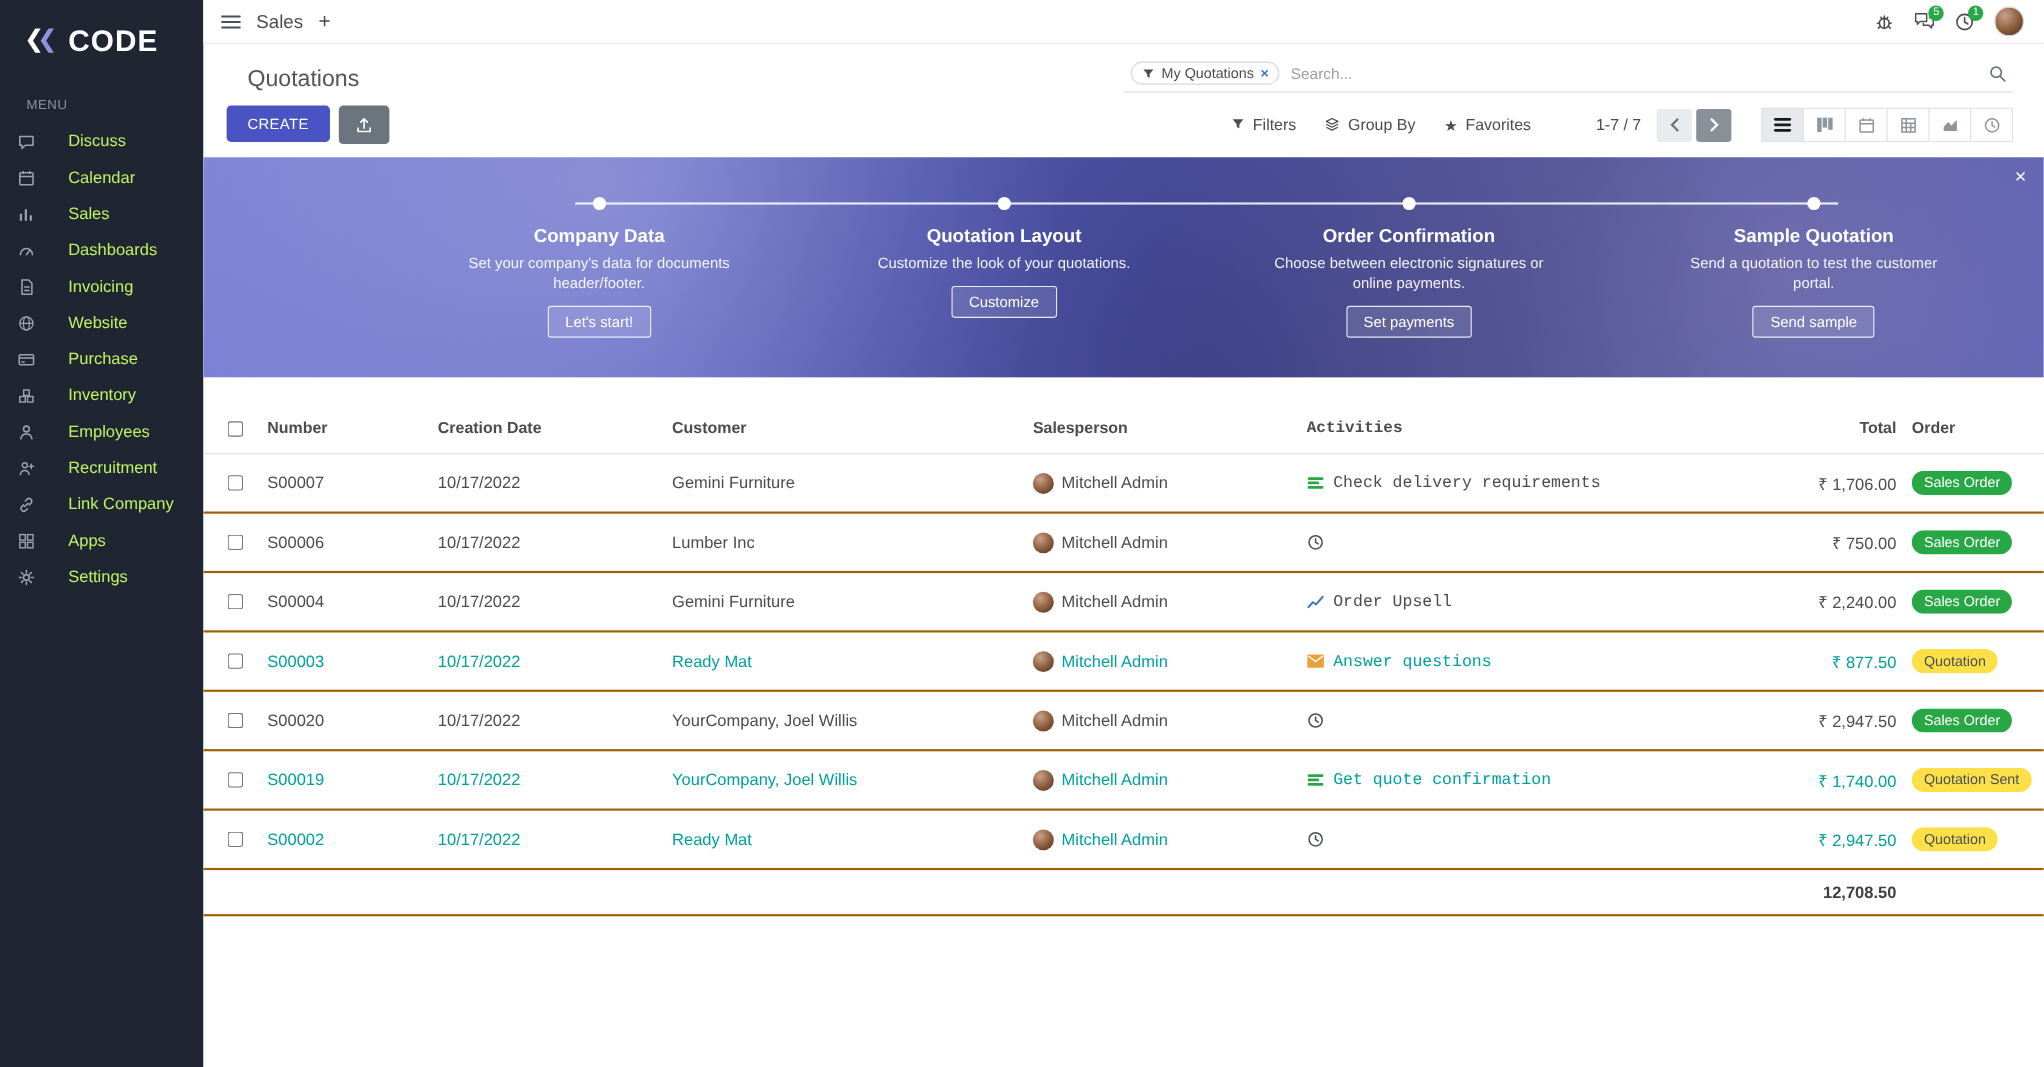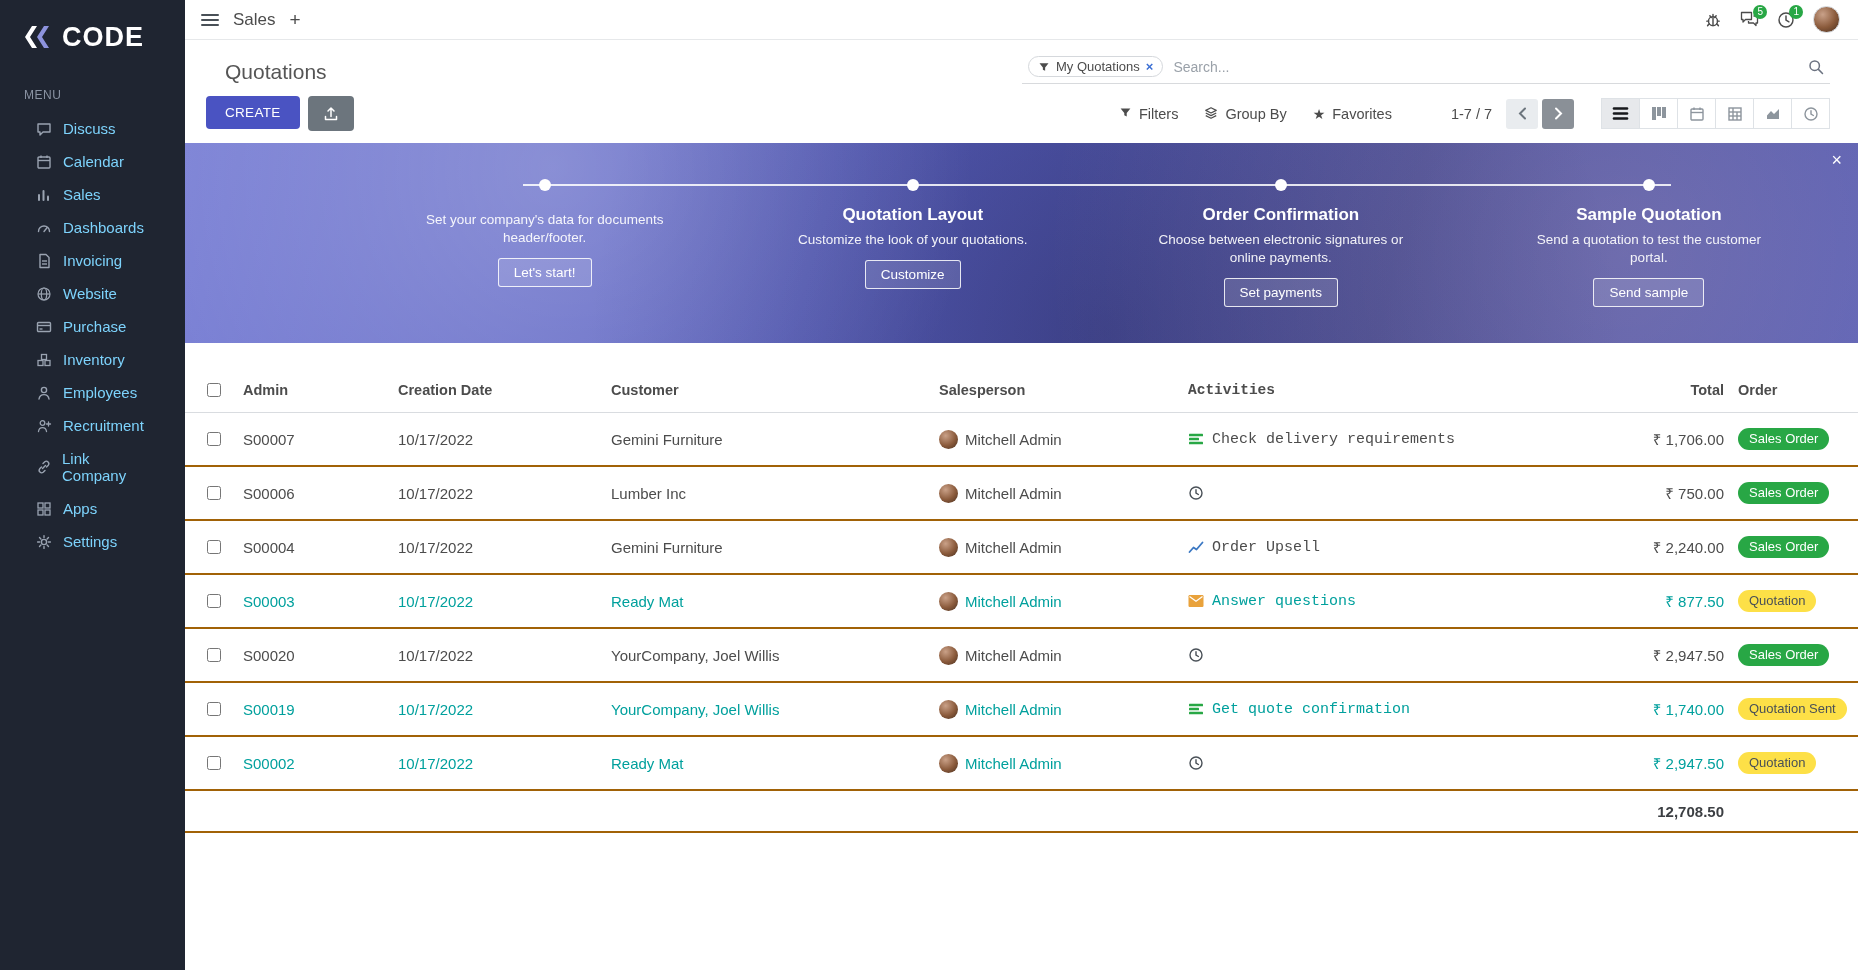--- a/index.html
+++ b/index.html
@@ -6,21 +6,21 @@
   html,body { width:1858px; height:970px; overflow:hidden; }
   body { font-family:"Liberation Sans", sans-serif; font-size:15px; color:#4c4c4c; background:#fff; }
   .app { display:flex; width:1858px; height:970px; }
 
   
   .sidebar { width:185px; flex:0 0 185px; background:#1f2531; color:#c3c9d2; height:970px; }
   .logo { height:74px; display:flex; align-items:center; gap:10px; padding-left:22px; cursor:pointer; }
   .logo-glyph svg { display:block; }
   .logo-text { color:#fff; font-size:27px; font-weight:bold; letter-spacing:1px; }
   .menu-label { padding:14px 0 10px 24px; font-size:12px; color:#8a93a3; letter-spacing:.5px; }
-  .menu-item { display:flex; align-items:center; gap:10px; padding:8px 36px; font-size:15px; color:#7dd3fc; cursor:pointer; }
+  .menu-item { display:flex; align-items:center; gap:29px; padding:8px 16px; font-size:15px; color:#bef264; cursor:pointer; }
   .mi-ic { width:17px; height:17px; color:#9aa3b1; display:flex; align-items:center; }
   .mi-ic svg { display:block; }
 
   
   .main { flex:1; min-width:0; display:flex; flex-direction:column; background:#fff; }
 
   
   .topbar { height:40px; flex:0 0 40px; border-bottom:1px solid #e6e8ea; display:flex; align-items:center; justify-content:space-between; padding:0 18px 0 16px; background:#fff; }
   .tb-left { display:flex; align-items:center; gap:14px; }
   .tb-title { font-size:17px; color:#4c4c4c; }
@@ -385,20 +385,21 @@
         </span>
       </div>
     </div>
 
     <div class="banner">
       <span class="banner-close">×</span>
       <div class="steps">
         <div class="progress-line"></div>
         <div class="step">
           <span class="dot"></span>
+          <div class="step-title">Company Data</div>
           <div class="step-desc">Set your company's data for documents header/footer.</div>
           <button class="step-btn">Let's start!</button>
         </div>
         <div class="step">
           <span class="dot"></span>
           <div class="step-title">Quotation Layout</div>
           <div class="step-desc">Customize the look of your quotations.</div>
           <button class="step-btn">Customize</button>
         </div>
         <div class="step">
@@ -414,21 +415,21 @@
           <button class="step-btn">Send sample</button>
         </div>
       </div>
     </div>
 
     <div class="table">
       <div class="tr head">
         <span class="cell c-check">
             <input type="checkbox" style="">
           </span>
-        <span class="cell c-number">Admin</span>
+        <span class="cell c-number">Number</span>
         <span class="cell c-date">Creation Date</span>
         <span class="cell c-customer">Customer</span>
         <span class="cell c-sales">Salesperson</span>
         <span class="cell c-activity">Activities</span>
         <span class="cell c-total">Total</span>
         <span class="cell c-status">Order</span>
       </div>
 
       <div class="tr body-row">
         <span class="cell c-check">

